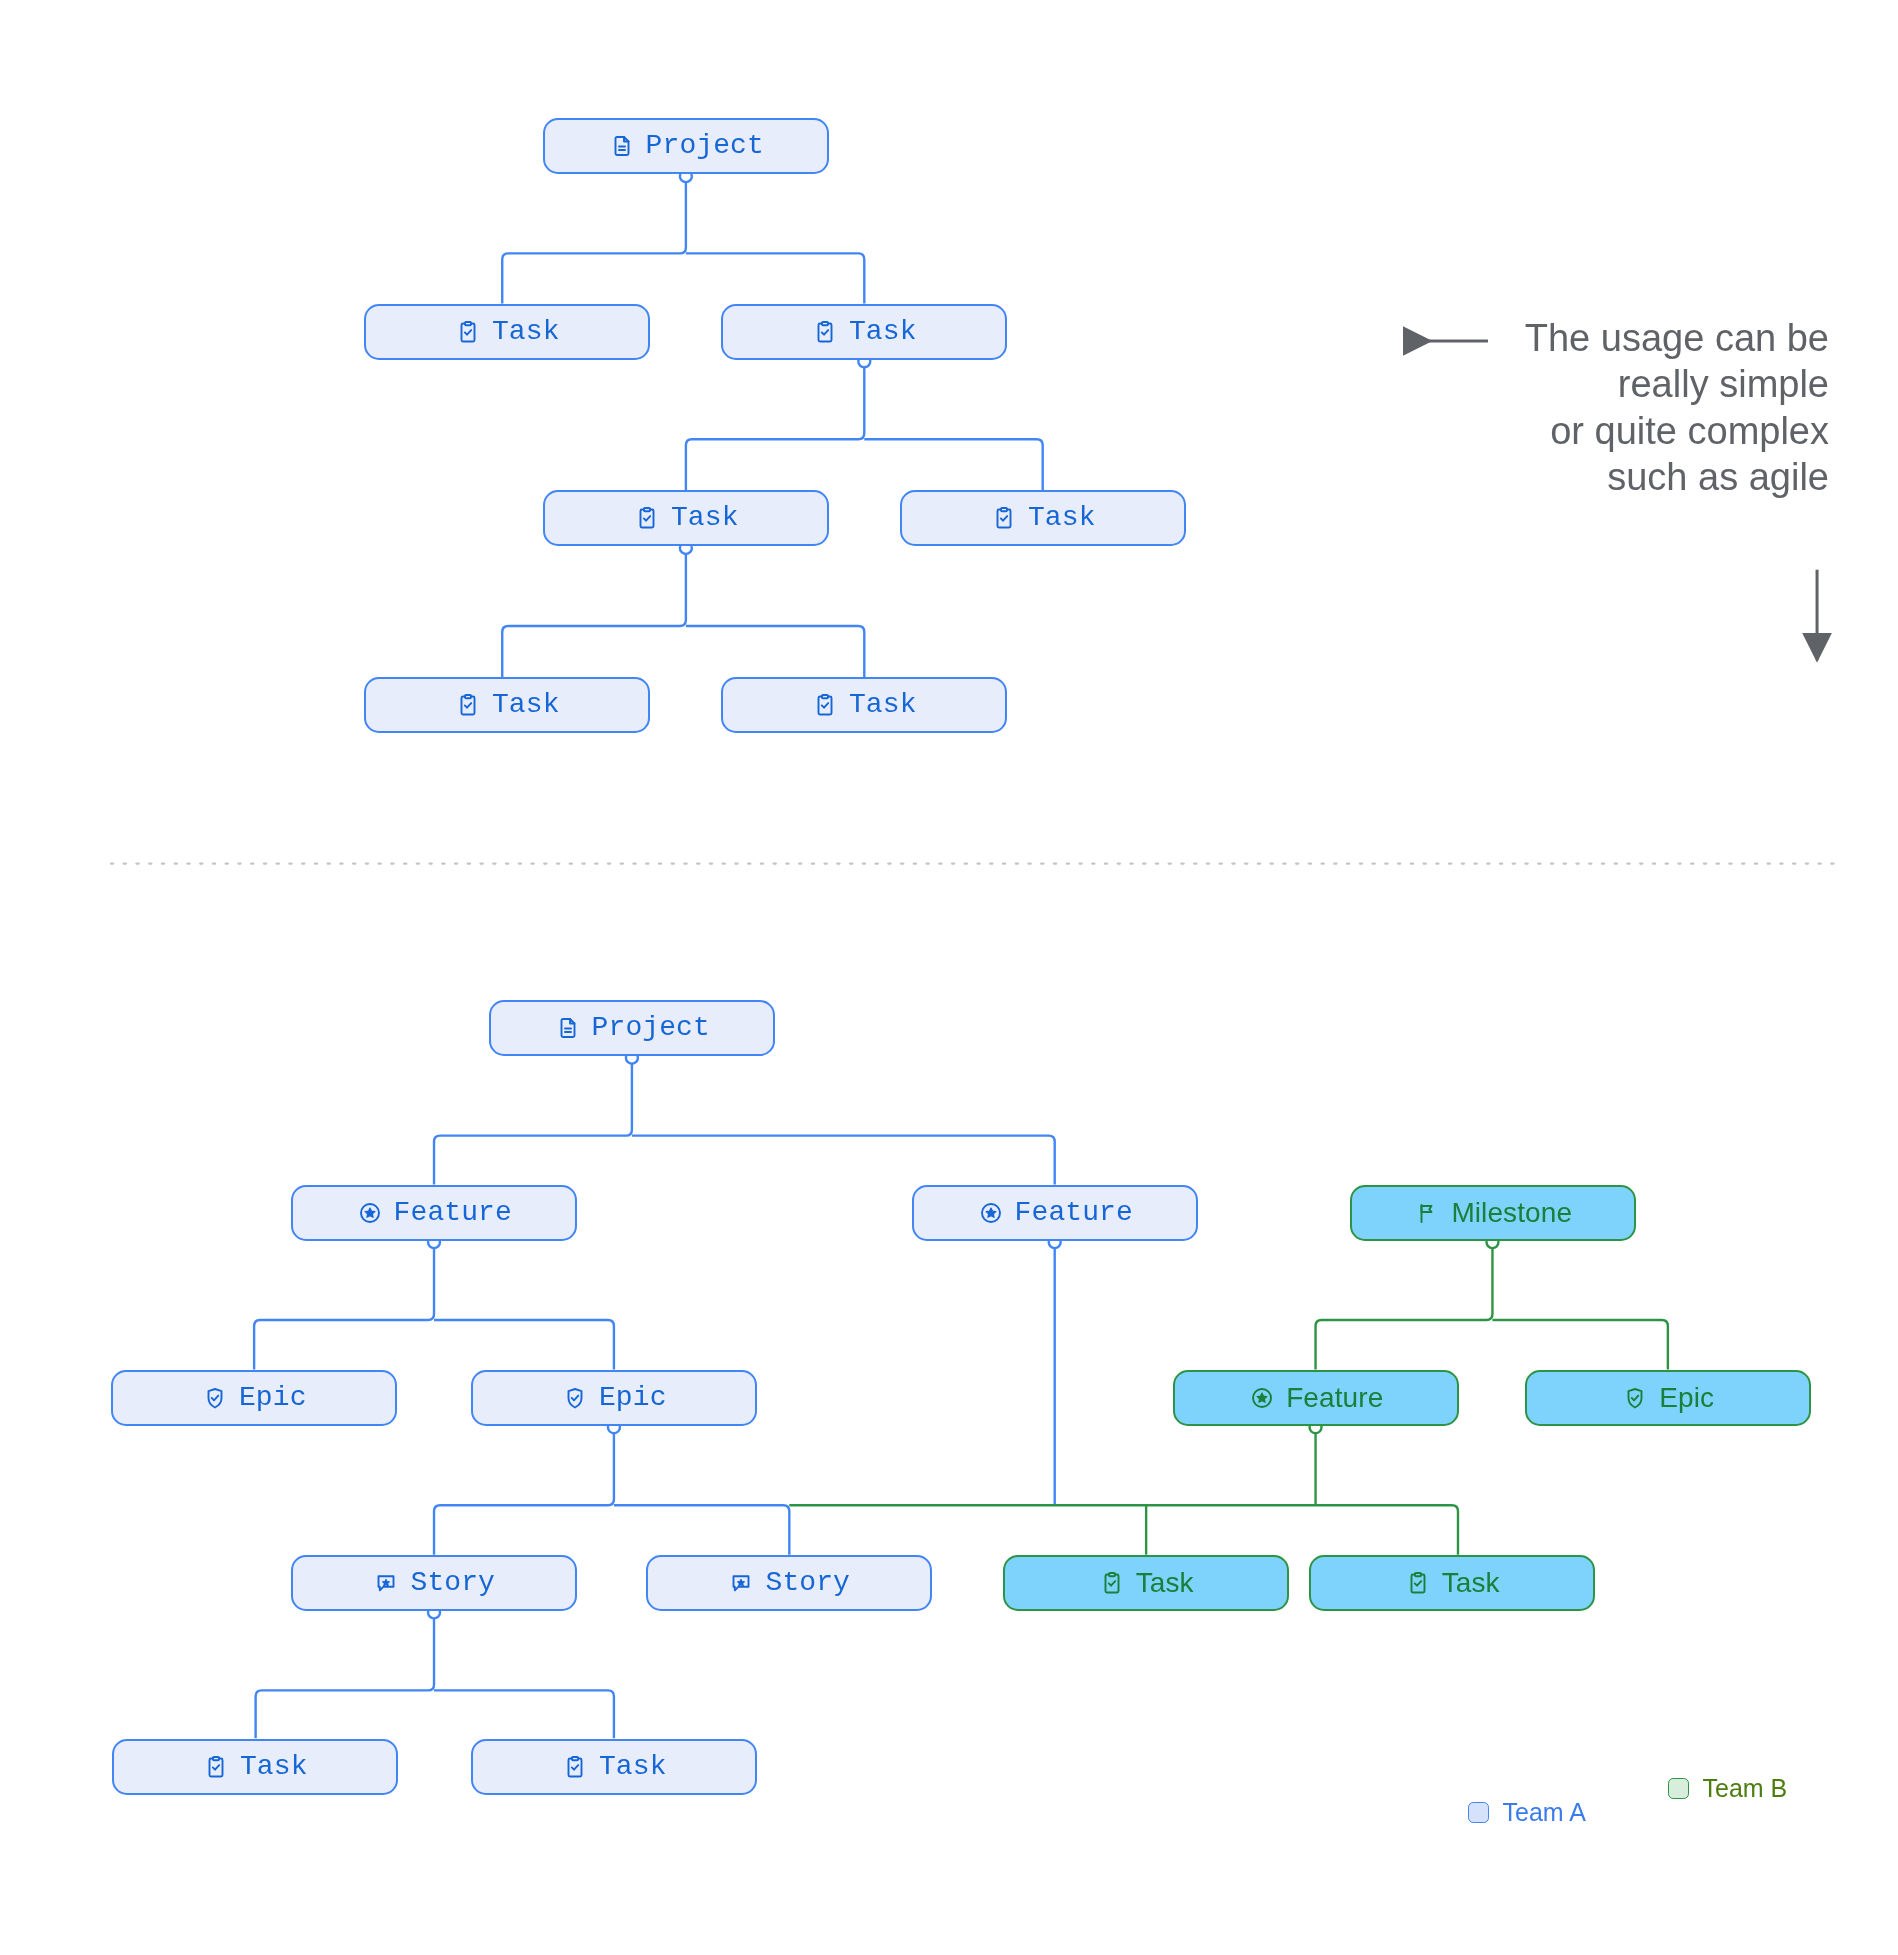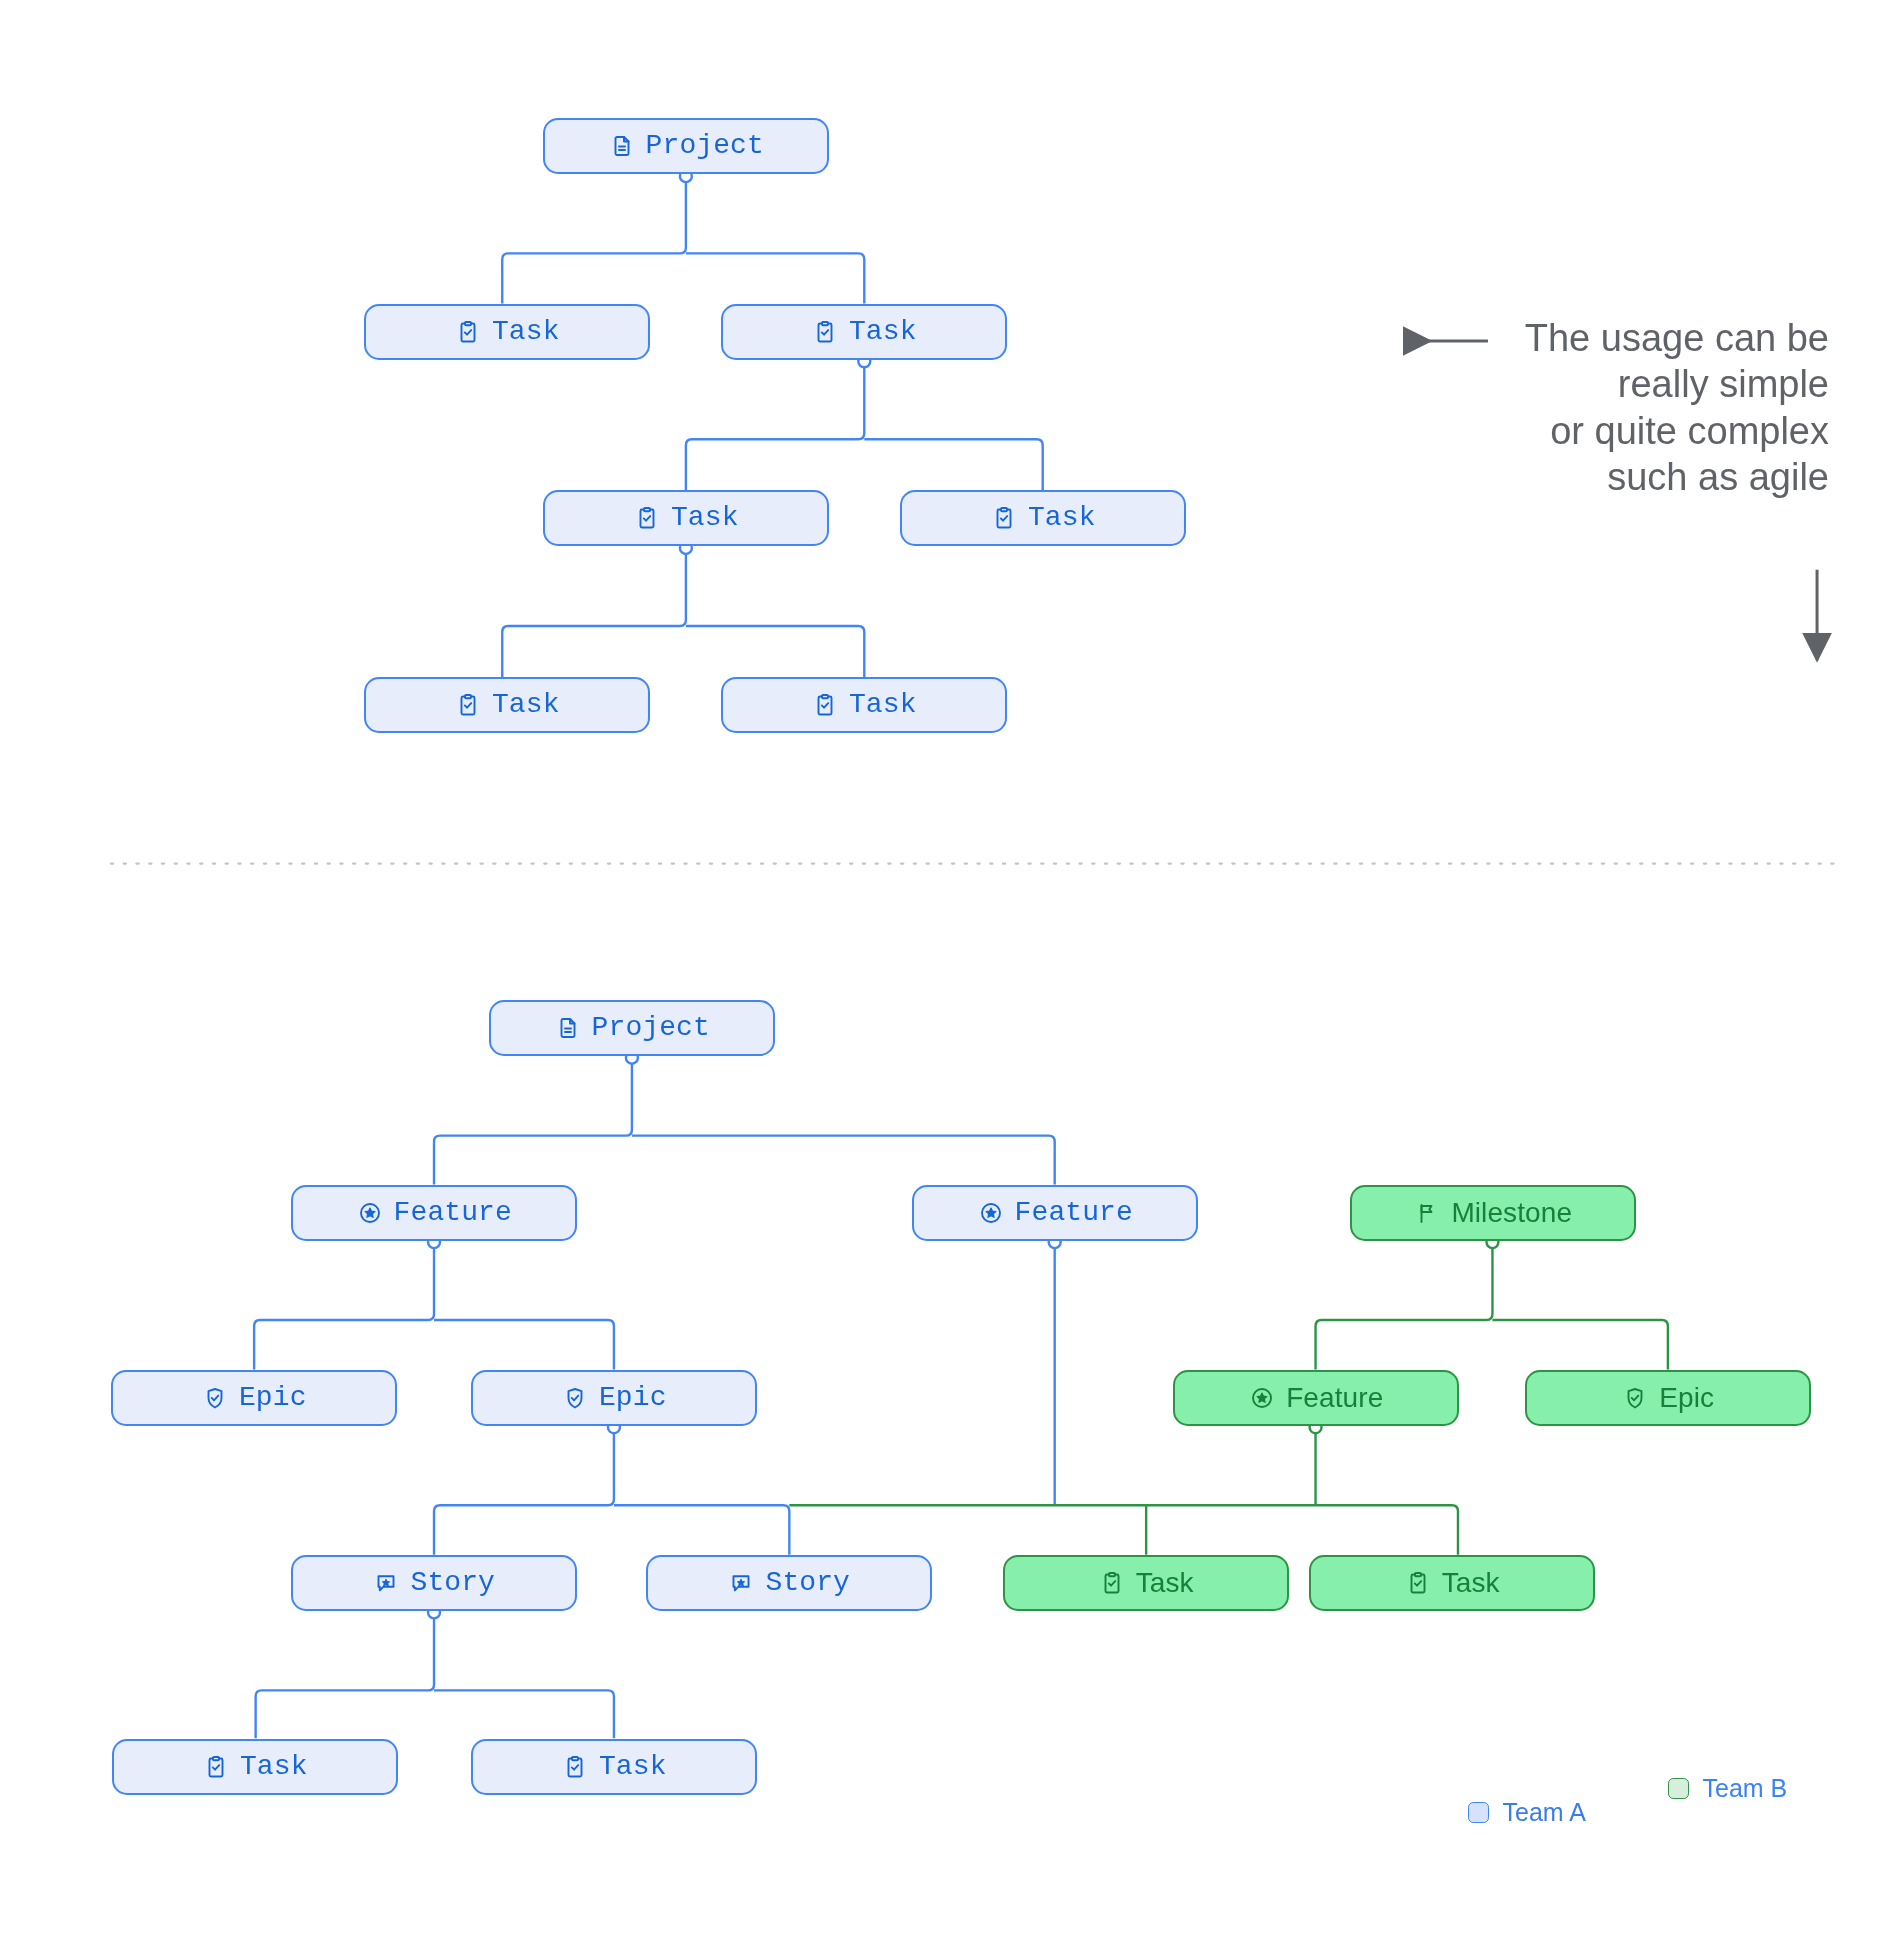--- a/index.html
+++ b/index.html
@@ -37,21 +37,21 @@
     letter-spacing: 0.1px;
     white-space: nowrap;
   }
   .node.blue {
     background: #e8edfb;
     border: 2.2px solid #4285f4;
     color: #1666d6;
     font-family: Liberation Mono, monospace;
   }
   .node.green {
-    background: #86efac;
+    background: #7dd3fc;
     border: 2.2px solid #2e9445;
     color: #18803a;
   }
   .node .ico {
     display: inline-flex;
     align-items: center;
     justify-content: center;
     width: 27px;
     height: 27px;
     flex: 0 0 auto;
@@ -75,21 +75,21 @@
     font-size: 25px;
   }
   .legend .swatch {
     width: 21px;
     height: 21px;
     border-radius: 5.2px;
     box-sizing: border-box;
   }
   .legend.a { color: #3b7ceb; margin-top: 24px; }
   .legend.a .swatch { background: #d6e2fb; border: 1.9px solid #4285f4; }
-  .legend.b { color: #3b82f6; }
+  .legend.b { color: #4d7c0f; }
   .legend.b .swatch { background: #d8eedc; border: 1.9px solid #2e9445; }
 </style>
 </head>
 <body>
 
 <div id="canvas">
 
   <svg class="edges" viewBox="0 0 2532 2608" xmlns="http://www.w3.org/2000/svg">
     <defs>
       <marker id="arrL" markerWidth="10" markerHeight="10" refX="9" refY="5" orient="auto-start-reverse">

